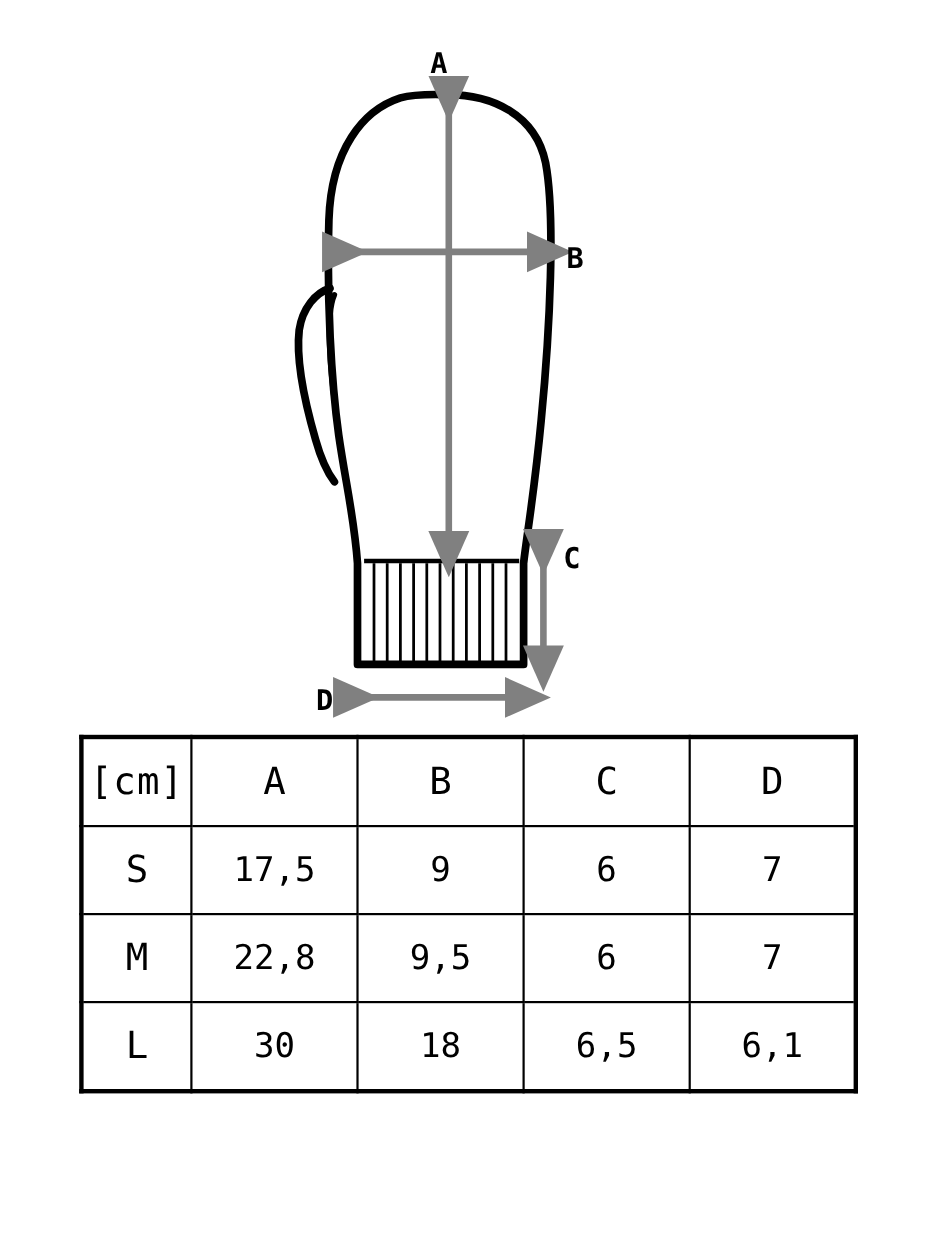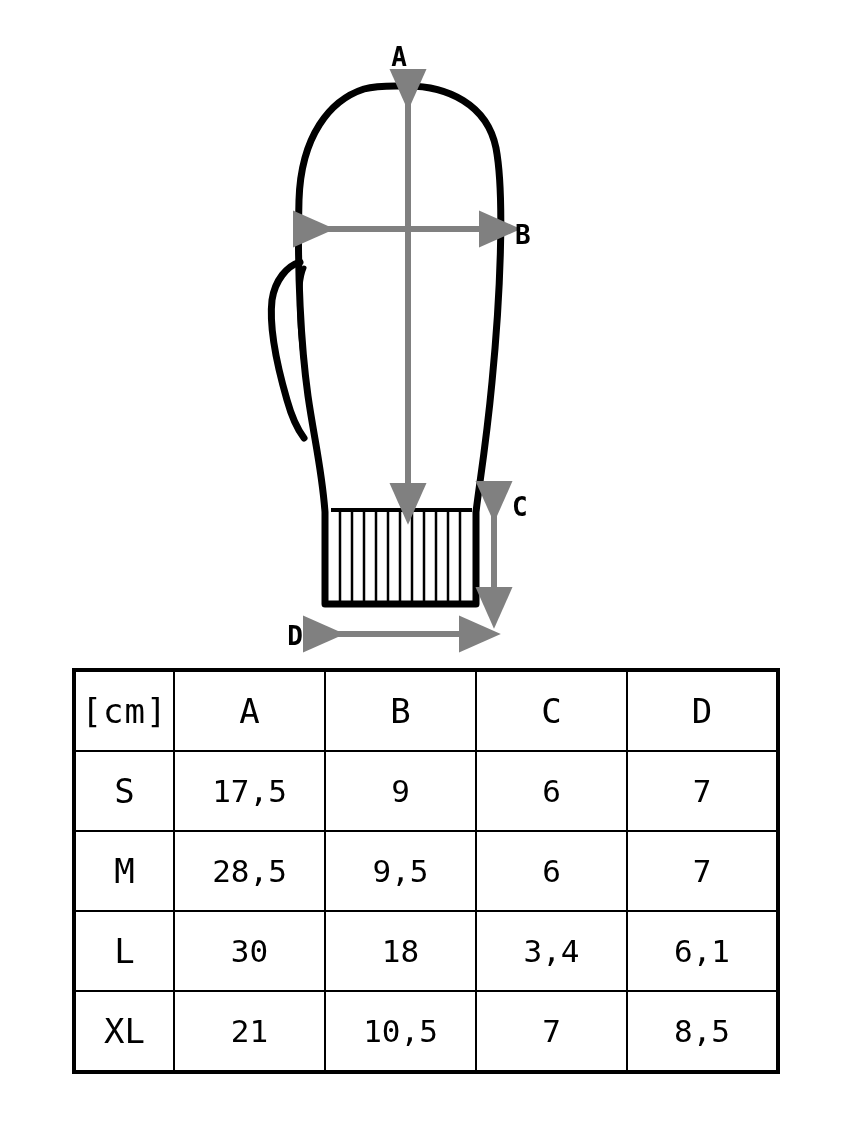--- a/index.html
+++ b/index.html
@@ -173,36 +173,29 @@
       <tbody>
         <tr>
           <td class="size-cell">S</td>
           <td class="val-cell">17,5</td>
           <td class="val-cell">9</td>
           <td class="val-cell">6</td>
           <td class="val-cell">7</td>
         </tr>
         <tr>
           <td class="size-cell">M</td>
-          <td class="val-cell">28,5</td>
+          <td class="val-cell">22,8</td>
           <td class="val-cell">9,5</td>
           <td class="val-cell">6</td>
           <td class="val-cell">7</td>
         </tr>
         <tr>
           <td class="size-cell">L</td>
           <td class="val-cell">30</td>
           <td class="val-cell">18</td>
-          <td class="val-cell">3,4</td>
+          <td class="val-cell">6,5</td>
           <td class="val-cell">6,1</td>
-        </tr>
-        <tr>
-          <td class="size-cell">XL</td>
-          <td class="val-cell">21</td>
-          <td class="val-cell">10,5</td>
-          <td class="val-cell">7</td>
-          <td class="val-cell">8,5</td>
         </tr>
       </tbody>
     </table>
   </div>
 
 </div>
 
 </body></html>

